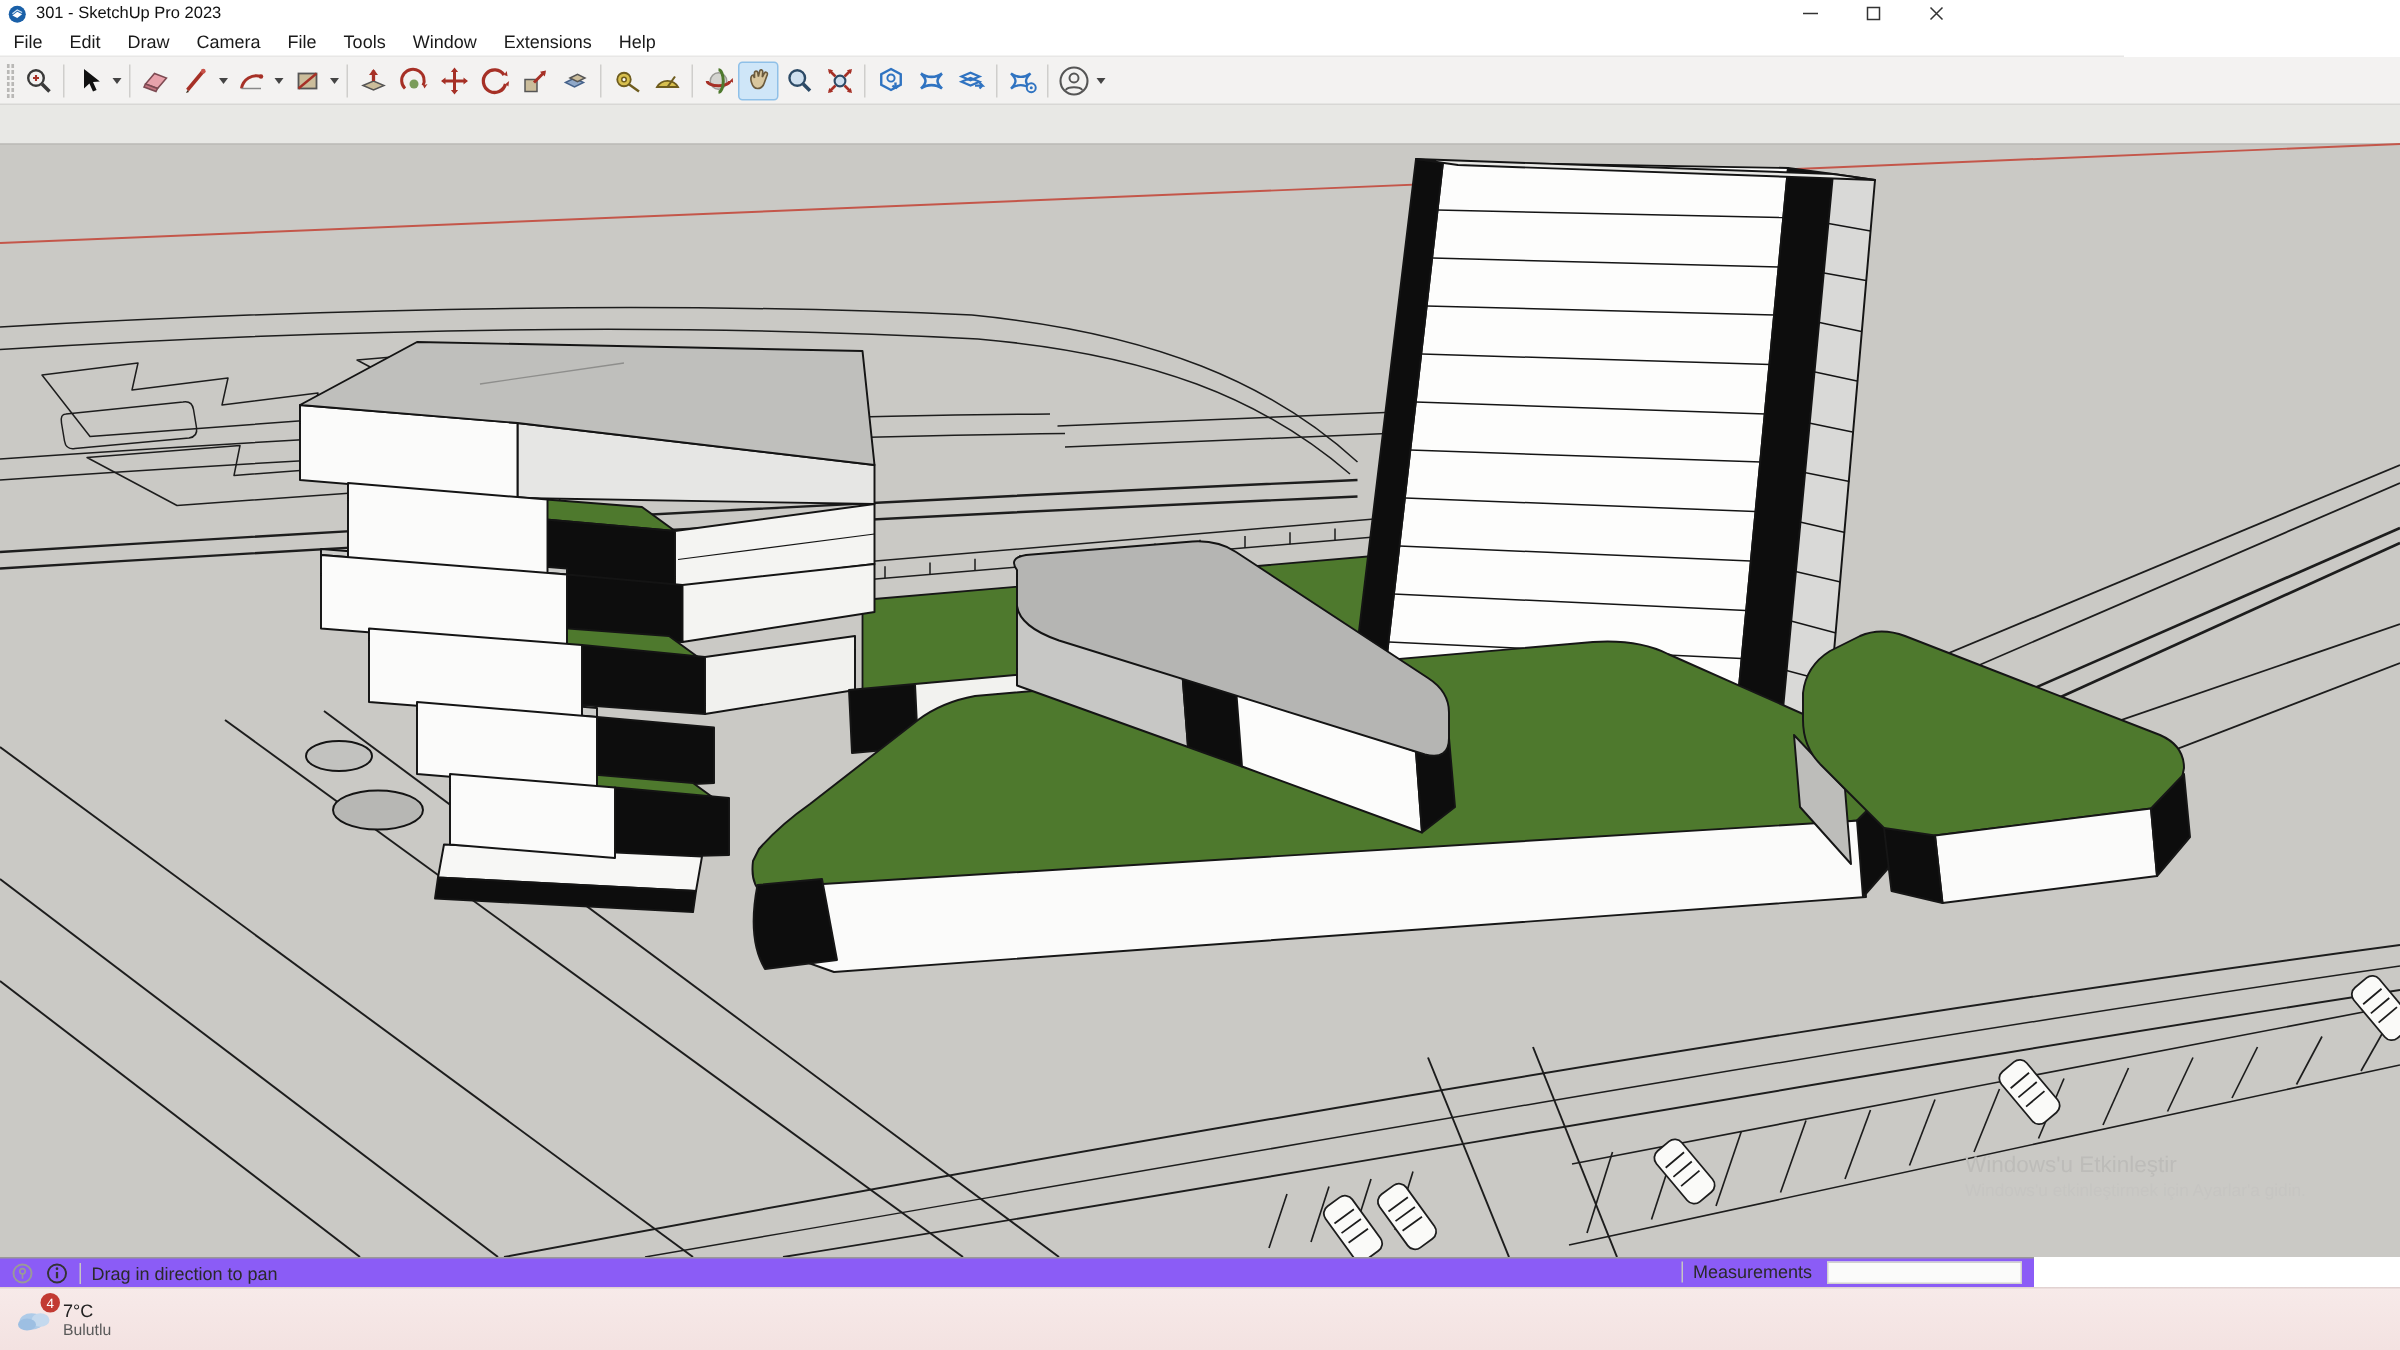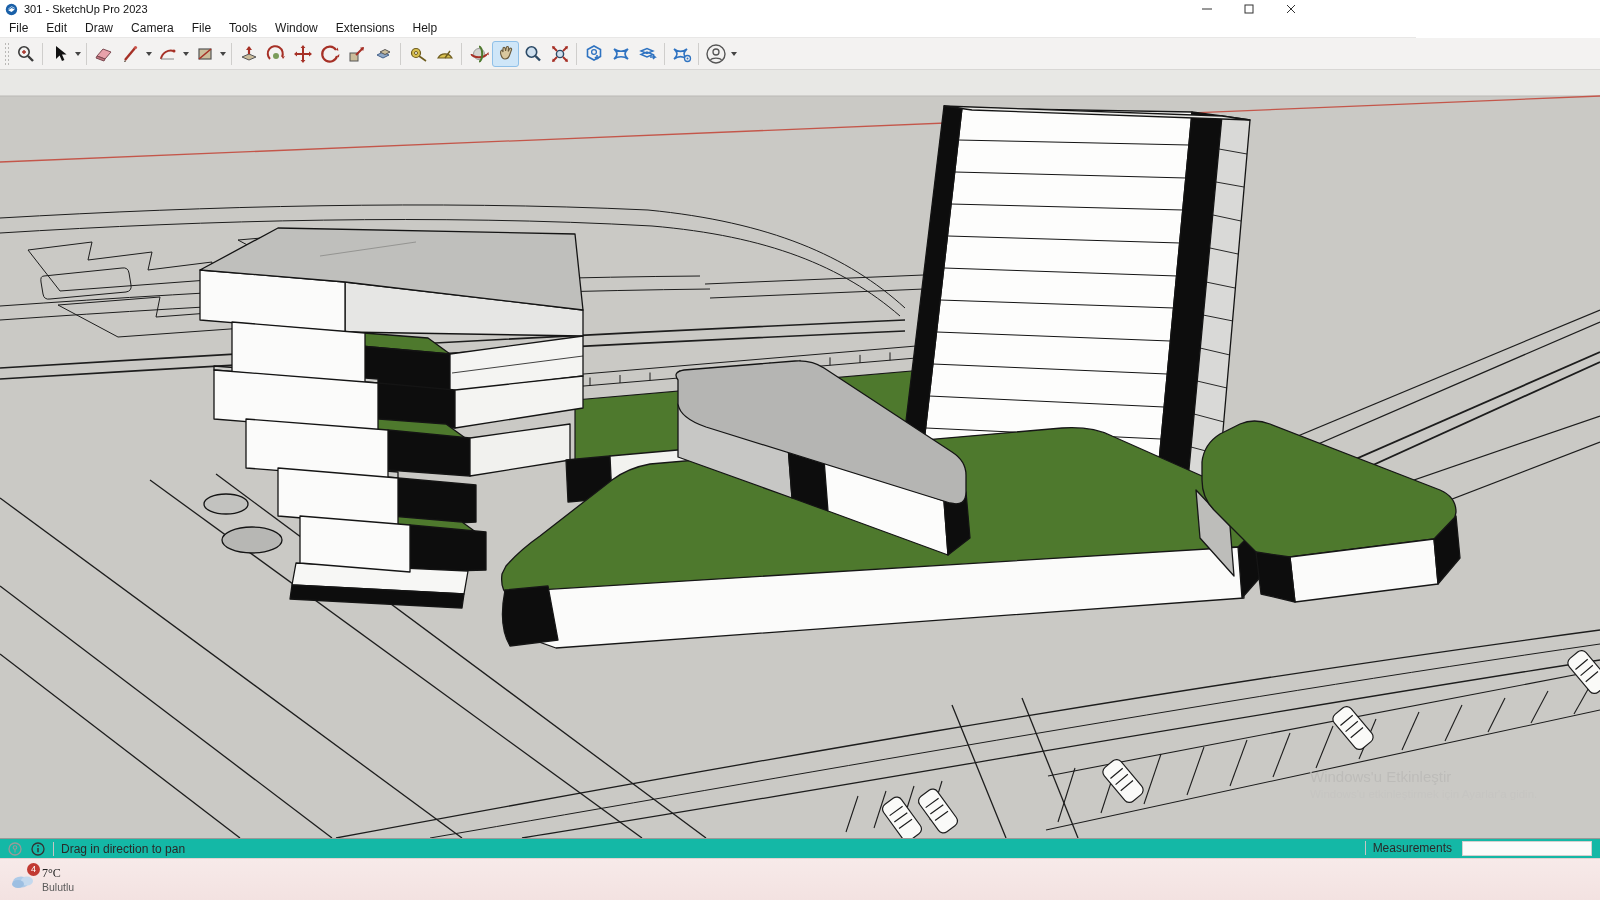--- a/index.html
+++ b/index.html
@@ -23,33 +23,33 @@
     border-radius:3px; }
   .tb-btn.active { background:#cfe6f8; border:1px solid #8fc0e8; }
   .tb-sep { width:1px; height:22px; background:#cfcecc; margin:0 3px; }
   .caret { width:10px; height:26px; display:flex; align-items:center; justify-content:center; }
   .caret i { width:0; height:0; border-left:3.5px solid transparent; border-right:3.5px solid transparent;
     border-top:4px solid #444; display:block; }
   .viewport { position:absolute; left:0; top:70px; width:1600px; height:768px; background:#cac9c5; }
   .watermark { position:absolute; left:1310px; top:768px; color:#c9c8c5; pointer-events:none; }
   .watermark .l1 { font-size:15px; color:#bdbcb9; }
   .watermark .l2 { font-size:11.5px; color:#c6c5c2; margin-top:3px; }
-  .statusbar { position:absolute; left:0; top:838px; width:1600px; height:20px;
-    background:#14b8a6; border-top:1px solid #9a9997; display:flex; align-items:center;
+  .statusbar { position:absolute; left:0; top:838px; width:1356px; height:20px;
+    background:#8b5cf6; border-top:1px solid #9a9997; display:flex; align-items:center;
     font-size:12px; color:#2a2a2a; }
   .sb-icon { width:16px; height:16px; margin-left:7px; }
   .sb-sep { width:1px; height:14px; background:#c6c5c3; margin:0 7px; }
   .sb-right { margin-left:auto; display:flex; align-items:flex-start; }
   .measure-input { width:130px; height:15px; border:1px solid #d2d1cf; background:#fbfbfa;
     margin:0 8px 0 10px; font-size:11px; }
   .taskbar { position:absolute; left:0; top:858px; width:1600px; height:42px;
     background:linear-gradient(#f7eae9,#f3e2e1); border-top:1px solid rgba(0,0,0,0.07);
     display:flex; align-items:center; font-size:11px; color:#1b1b1b; }
   .weather { display:flex; align-items:center; gap:6px; padding-left:10px; width:150px; }
-  .weather .t { font-size:12px; color:#222;font-family:Liberation Serif, serif; }
+  .weather .t { font-size:12px; color:#222; }
   .weather .c { font-size:10.5px; color:#5a5a5a;text-align:center; }
 </style>
 </head>
 <body>
 
 <div class="titlebar">
   <svg class="logo" viewBox="0 0 16 16">
     <circle cx="8" cy="8" r="7" fill="#1a60a8"></circle>
     <path d="M4,9 L8,6 L12,8 L8,11 Z" fill="#fff"></path>
     <path d="M4,7.5 L8,4.5 L12,6.5" fill="none" stroke="#cfe3f5" stroke-width="1"></path>

